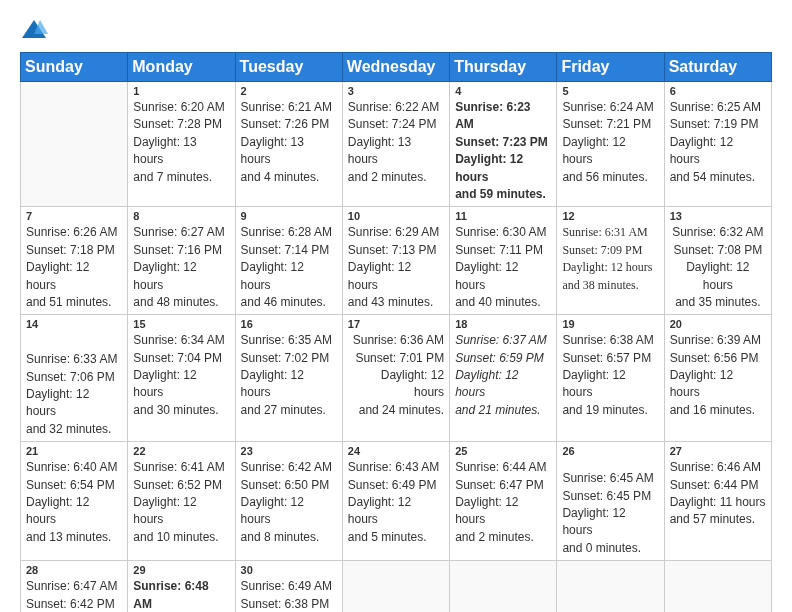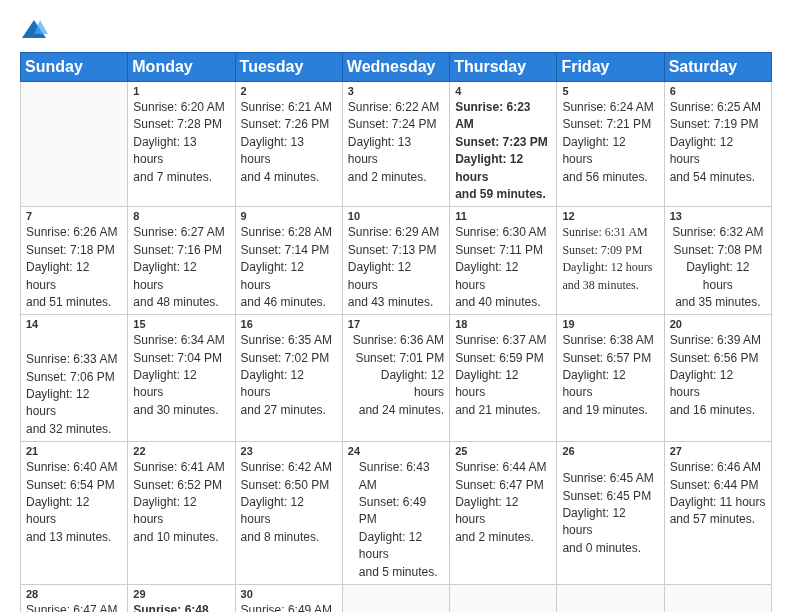--- a/index.html
+++ b/index.html
@@ -248,21 +248,21 @@
           </td>
           <td>
             <div class="day-num">17</div>
             <div class="day-info" style="white-space: pre-line; text-align: right;">Sunrise: 6:36 AM
 Sunset: 7:01 PM
 Daylight: 12 hours
 and 24 minutes.</div>
           </td>
           <td>
             <div class="day-num">18</div>
-            <div class="day-info" style="white-space: pre-line;">Sunrise: 6:37 AM
+            <div class="day-info" style="white-space: pre-line; font-style: italic;">Sunrise: 6:37 AM
 Sunset: 6:59 PM
 Daylight: 12 hours
 and 21 minutes.</div>
           </td>
           <td>
             <div class="day-num">19</div>
             <div class="day-info" style="white-space: pre-line;">Sunrise: 6:38 AM
 Sunset: 6:57 PM
 Daylight: 12 hours
 and 19 minutes.</div>
@@ -292,21 +292,21 @@
           </td>
           <td>
             <div class="day-num">23</div>
             <div class="day-info" style="white-space: pre-line;">Sunrise: 6:42 AM
 Sunset: 6:50 PM
 Daylight: 12 hours
 and 8 minutes.</div>
           </td>
           <td>
             <div class="day-num">24</div>
-            <div class="day-info" style="white-space: pre-line; margin-left: 11px;">Sunrise: 6:43 AM
+            <div class="day-info" style="white-space: pre-line;">Sunrise: 6:43 AM
 Sunset: 6:49 PM
 Daylight: 12 hours
 and 5 minutes.</div>
           </td>
           <td>
             <div class="day-num">25</div>
             <div class="day-info" style="white-space: pre-line;">Sunrise: 6:44 AM
 Sunset: 6:47 PM
 Daylight: 12 hours
 and 2 minutes.</div>

